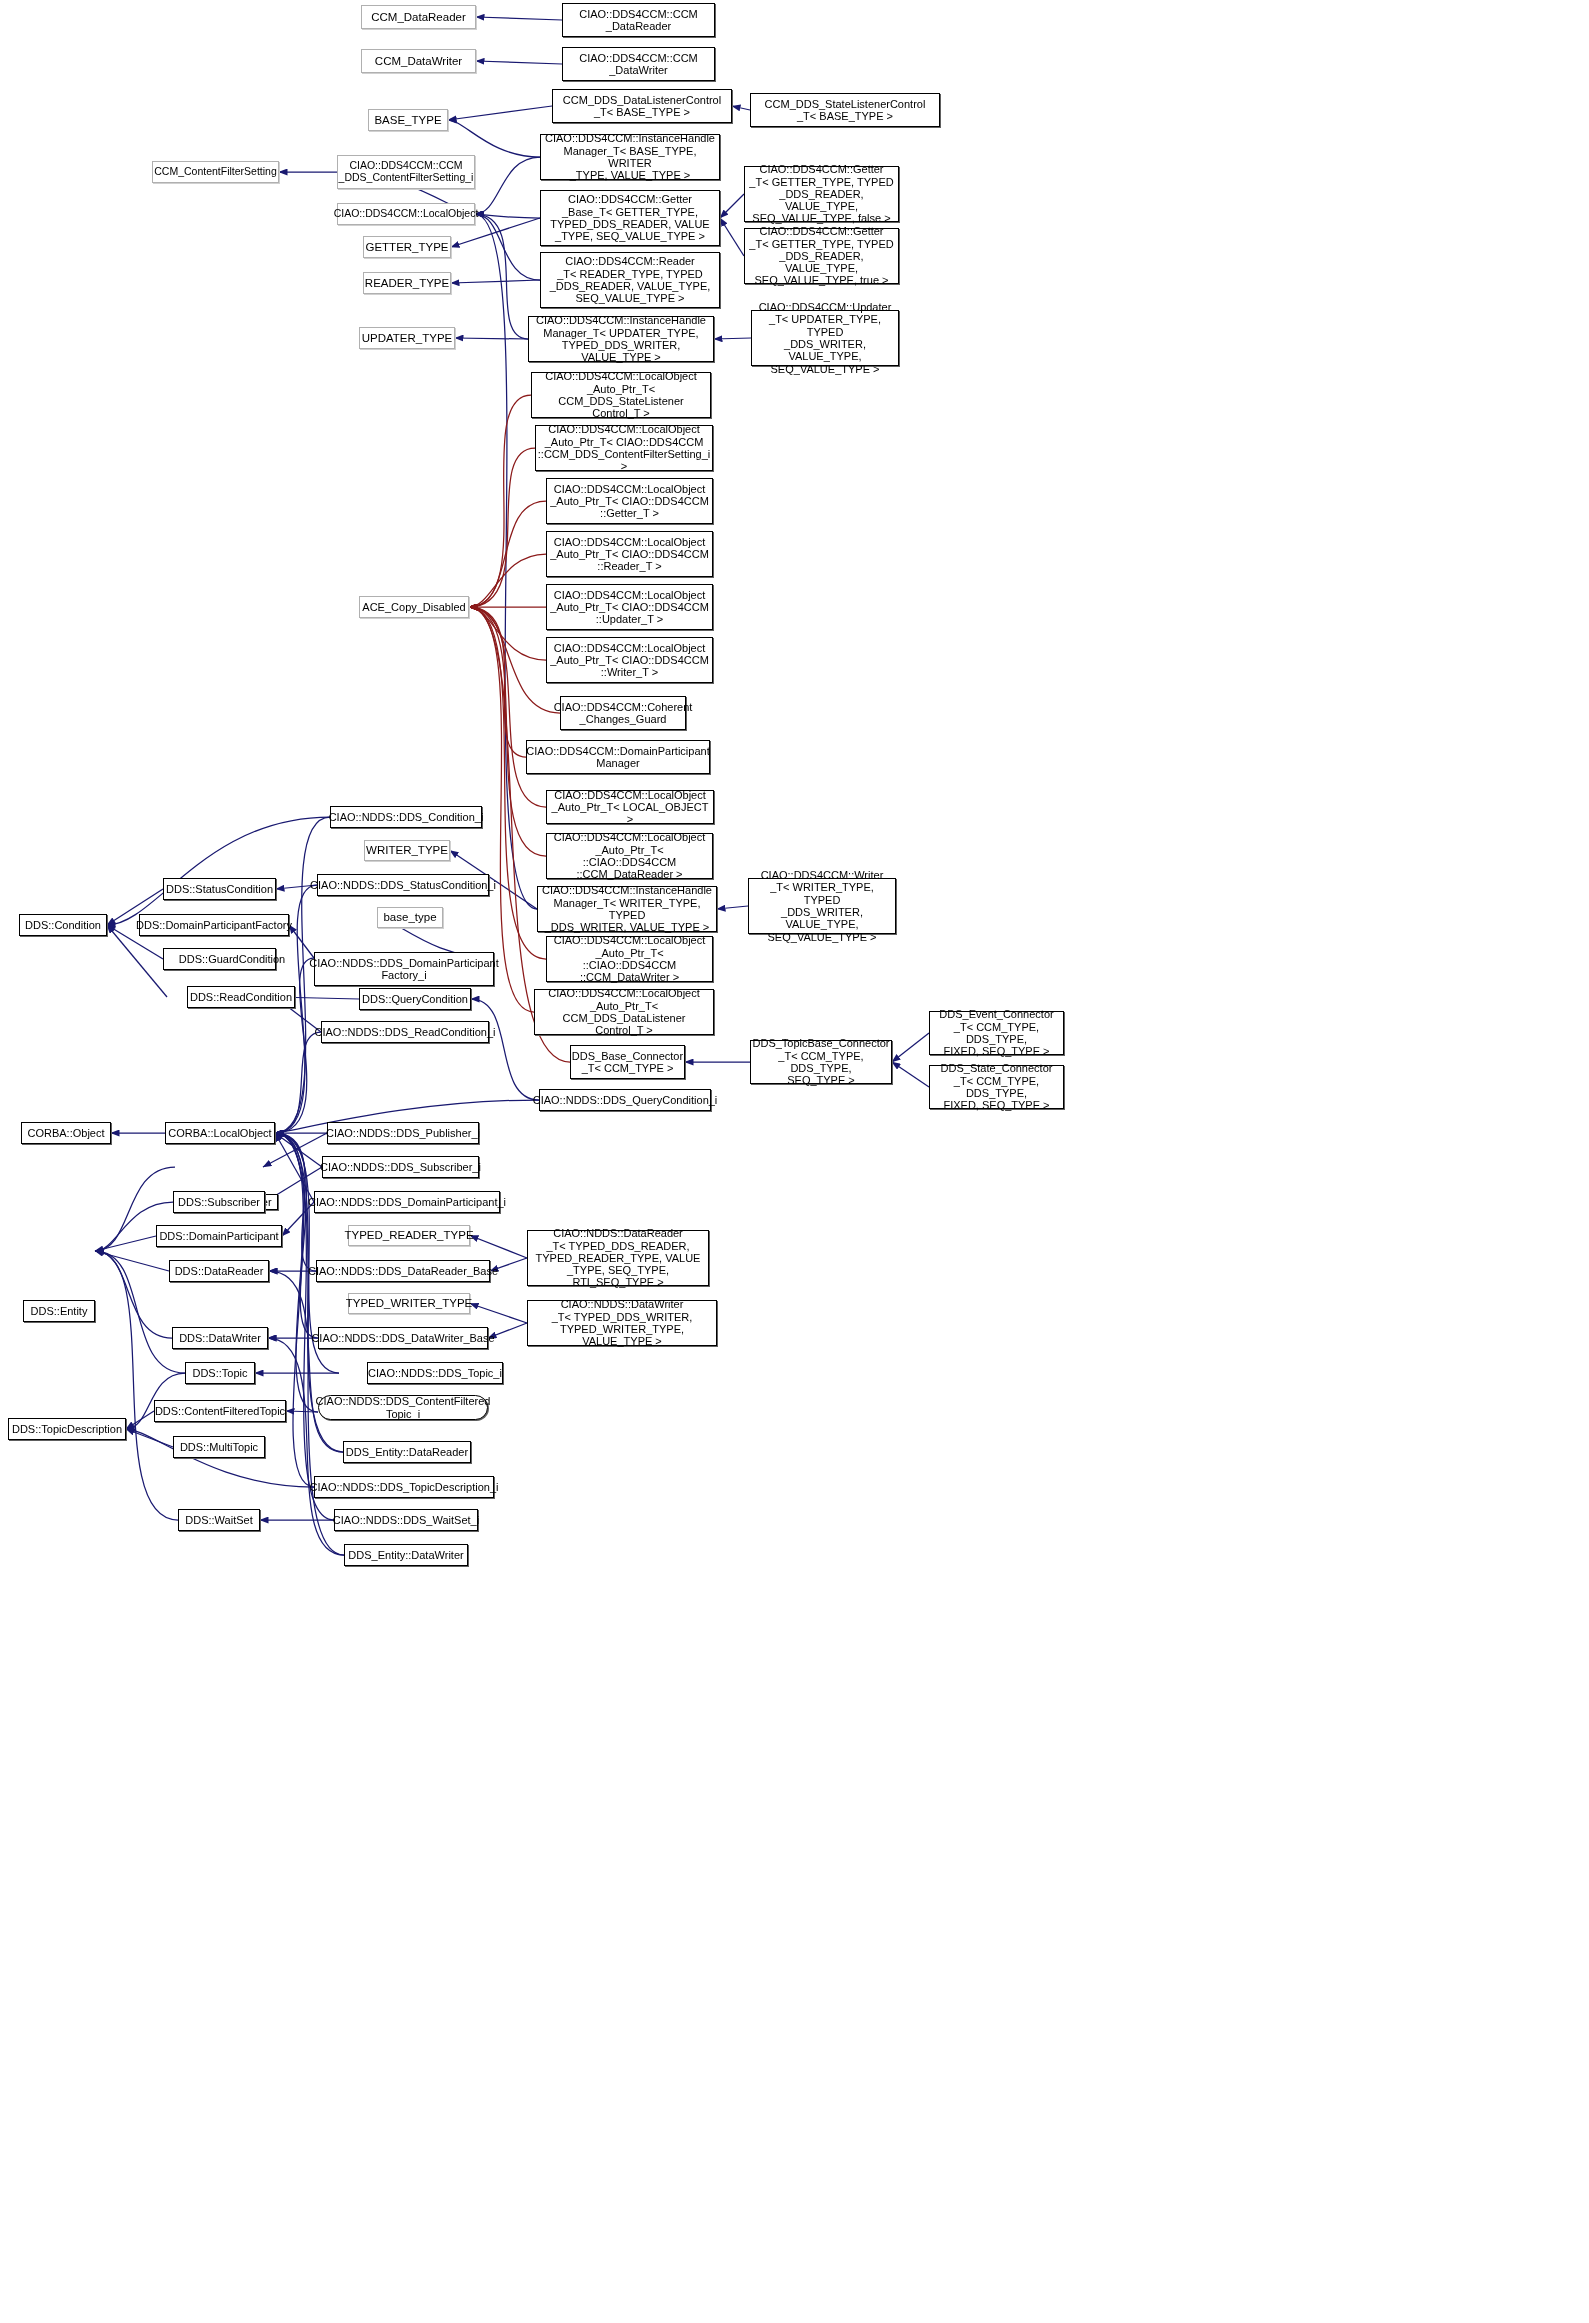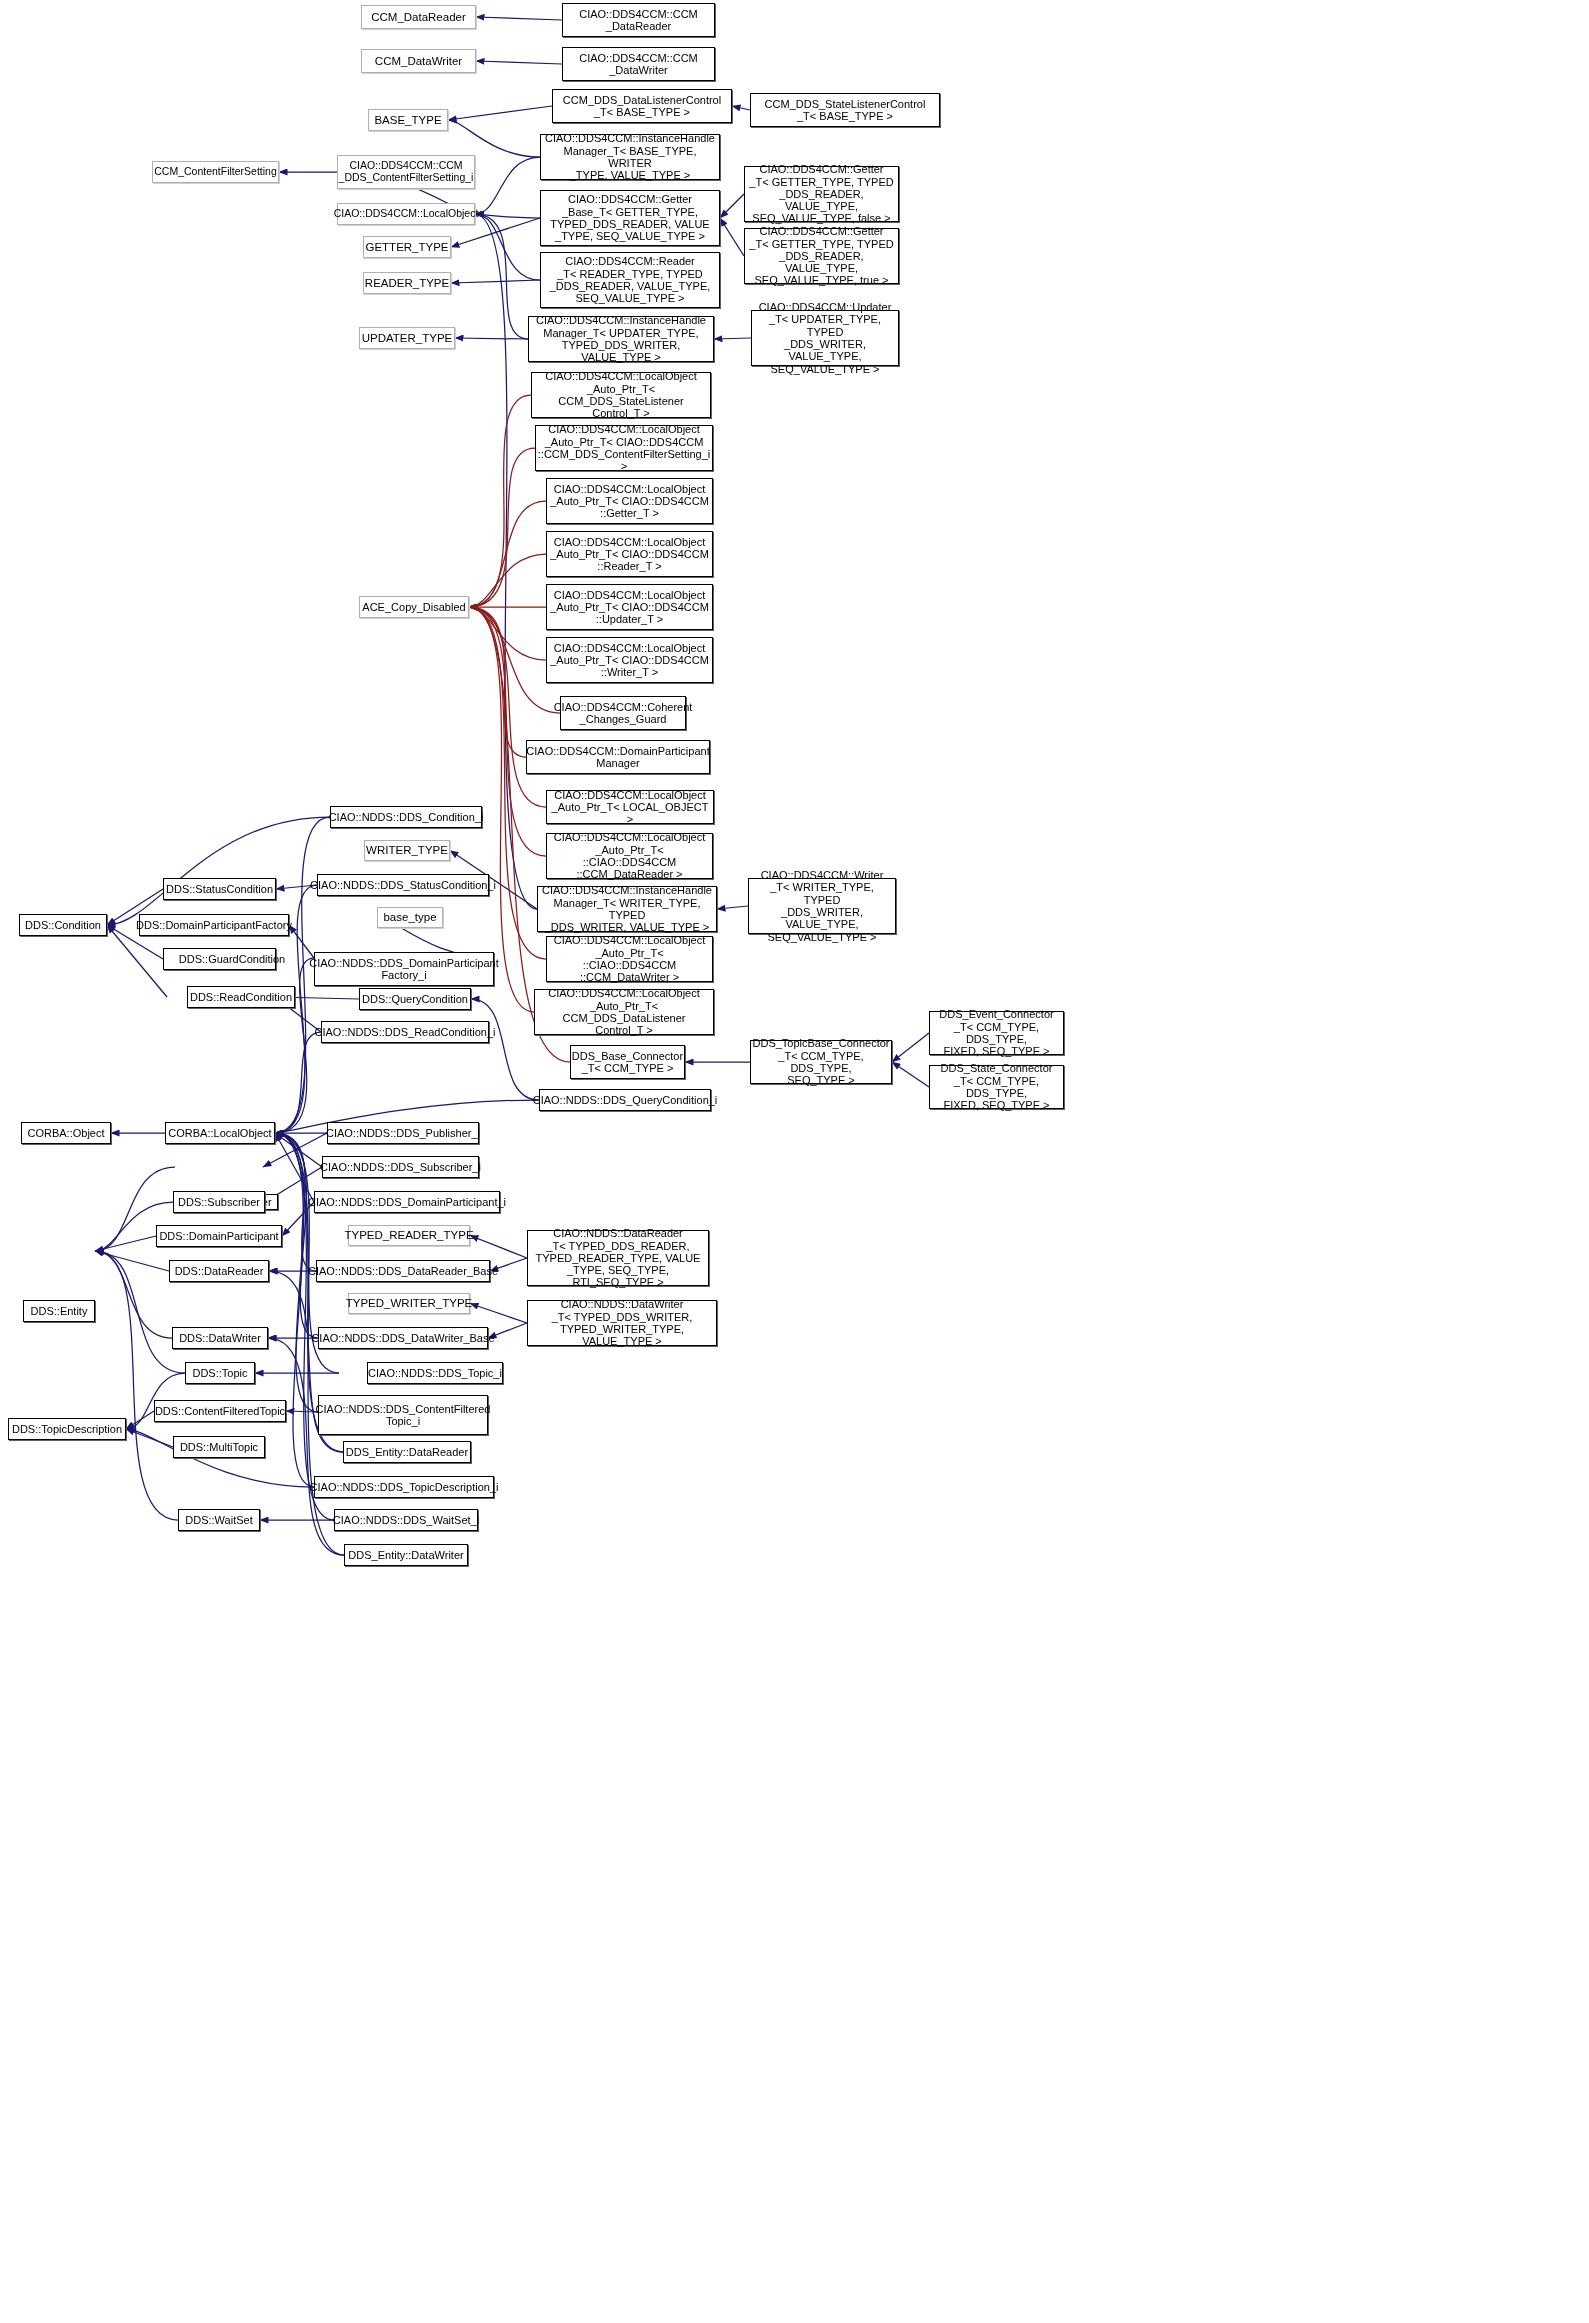--- a/index.html
+++ b/index.html
@@ -239,21 +239,21 @@
       <div class="node solid" style="left: 154px; top: 1400px; width: 132px; height: 22px; font-size: 11px;">DDS::ContentFilteredTopic</div>
       <div class="node solid" style="left: 173px; top: 1436px; width: 92px; height: 22px; font-size: 11px;">DDS::MultiTopic</div>
       <div class="node solid" style="left: 23px; top: 1300px; width: 72px; height: 22px; font-size: 11px;">DDS::Entity</div>
       <div class="node solid" style="left: 8px; top: 1418px; width: 118px; height: 22px; font-size: 11px;">DDS::TopicDescription</div>
       <div class="node solid" style="left: 178px; top: 1509px; width: 82px; height: 22px; font-size: 11px;">DDS::WaitSet</div>
       <div class="node light" style="left: 348px; top: 1225px; width: 122px; height: 21px; font-size: 11.5px;">TYPED_READER_TYPE</div>
       <div class="node solid" style="left: 316px; top: 1260px; width: 174px; height: 22px; font-size: 11px;">CIAO::NDDS::DDS_DataReader_Base</div>
       <div class="node light" style="left: 348px; top: 1293px; width: 122px; height: 21px; font-size: 11.5px;">TYPED_WRITER_TYPE</div>
       <div class="node solid" style="left: 318px; top: 1327px; width: 170px; height: 22px; font-size: 11px;">CIAO::NDDS::DDS_DataWriter_Base</div>
       <div class="node solid" style="left: 339px; top: 1362px; width: 136px; height: 22px; font-size: 11px; margin-left: 28px;">CIAO::NDDS::DDS_Topic_i</div>
-      <div class="node solid" style="left: 318px; top: 1395px; width: 170px; height: 40px; font-size: 11px;">CIAO::NDDS::DDS_ContentFiltered
+      <div class="node solid" style="left: 318px; top: 1395px; width: 170px; height: 25px; font-size: 11px; border-radius: 15px;">CIAO::NDDS::DDS_ContentFiltered
 Topic_i</div>
       <div class="node solid" style="left: 343px; top: 1441px; width: 128px; height: 22px; font-size: 11px;">DDS_Entity::DataReader</div>
       <div class="node solid" style="left: 314px; top: 1476px; width: 180px; height: 22px; font-size: 11px;">CIAO::NDDS::DDS_TopicDescription_i</div>
       <div class="node solid" style="left: 334px; top: 1509px; width: 144px; height: 22px; font-size: 11px;">CIAO::NDDS::DDS_WaitSet_i</div>
       <div class="node solid" style="left: 344px; top: 1544px; width: 124px; height: 22px; font-size: 11px;">DDS_Entity::DataWriter</div>
       <div class="node solid" style="left: 527px; top: 1230px; width: 182px; height: 56px; font-size: 11px;">CIAO::NDDS::DataReader
 _T&lt; TYPED_DDS_READER,
 TYPED_READER_TYPE, VALUE
 _TYPE, SEQ_TYPE, RTI_SEQ_TYPE &gt;</div>
       <div class="node solid" style="left: 527px; top: 1300px; width: 190px; height: 46px; font-size: 11px;">CIAO::NDDS::DataWriter

